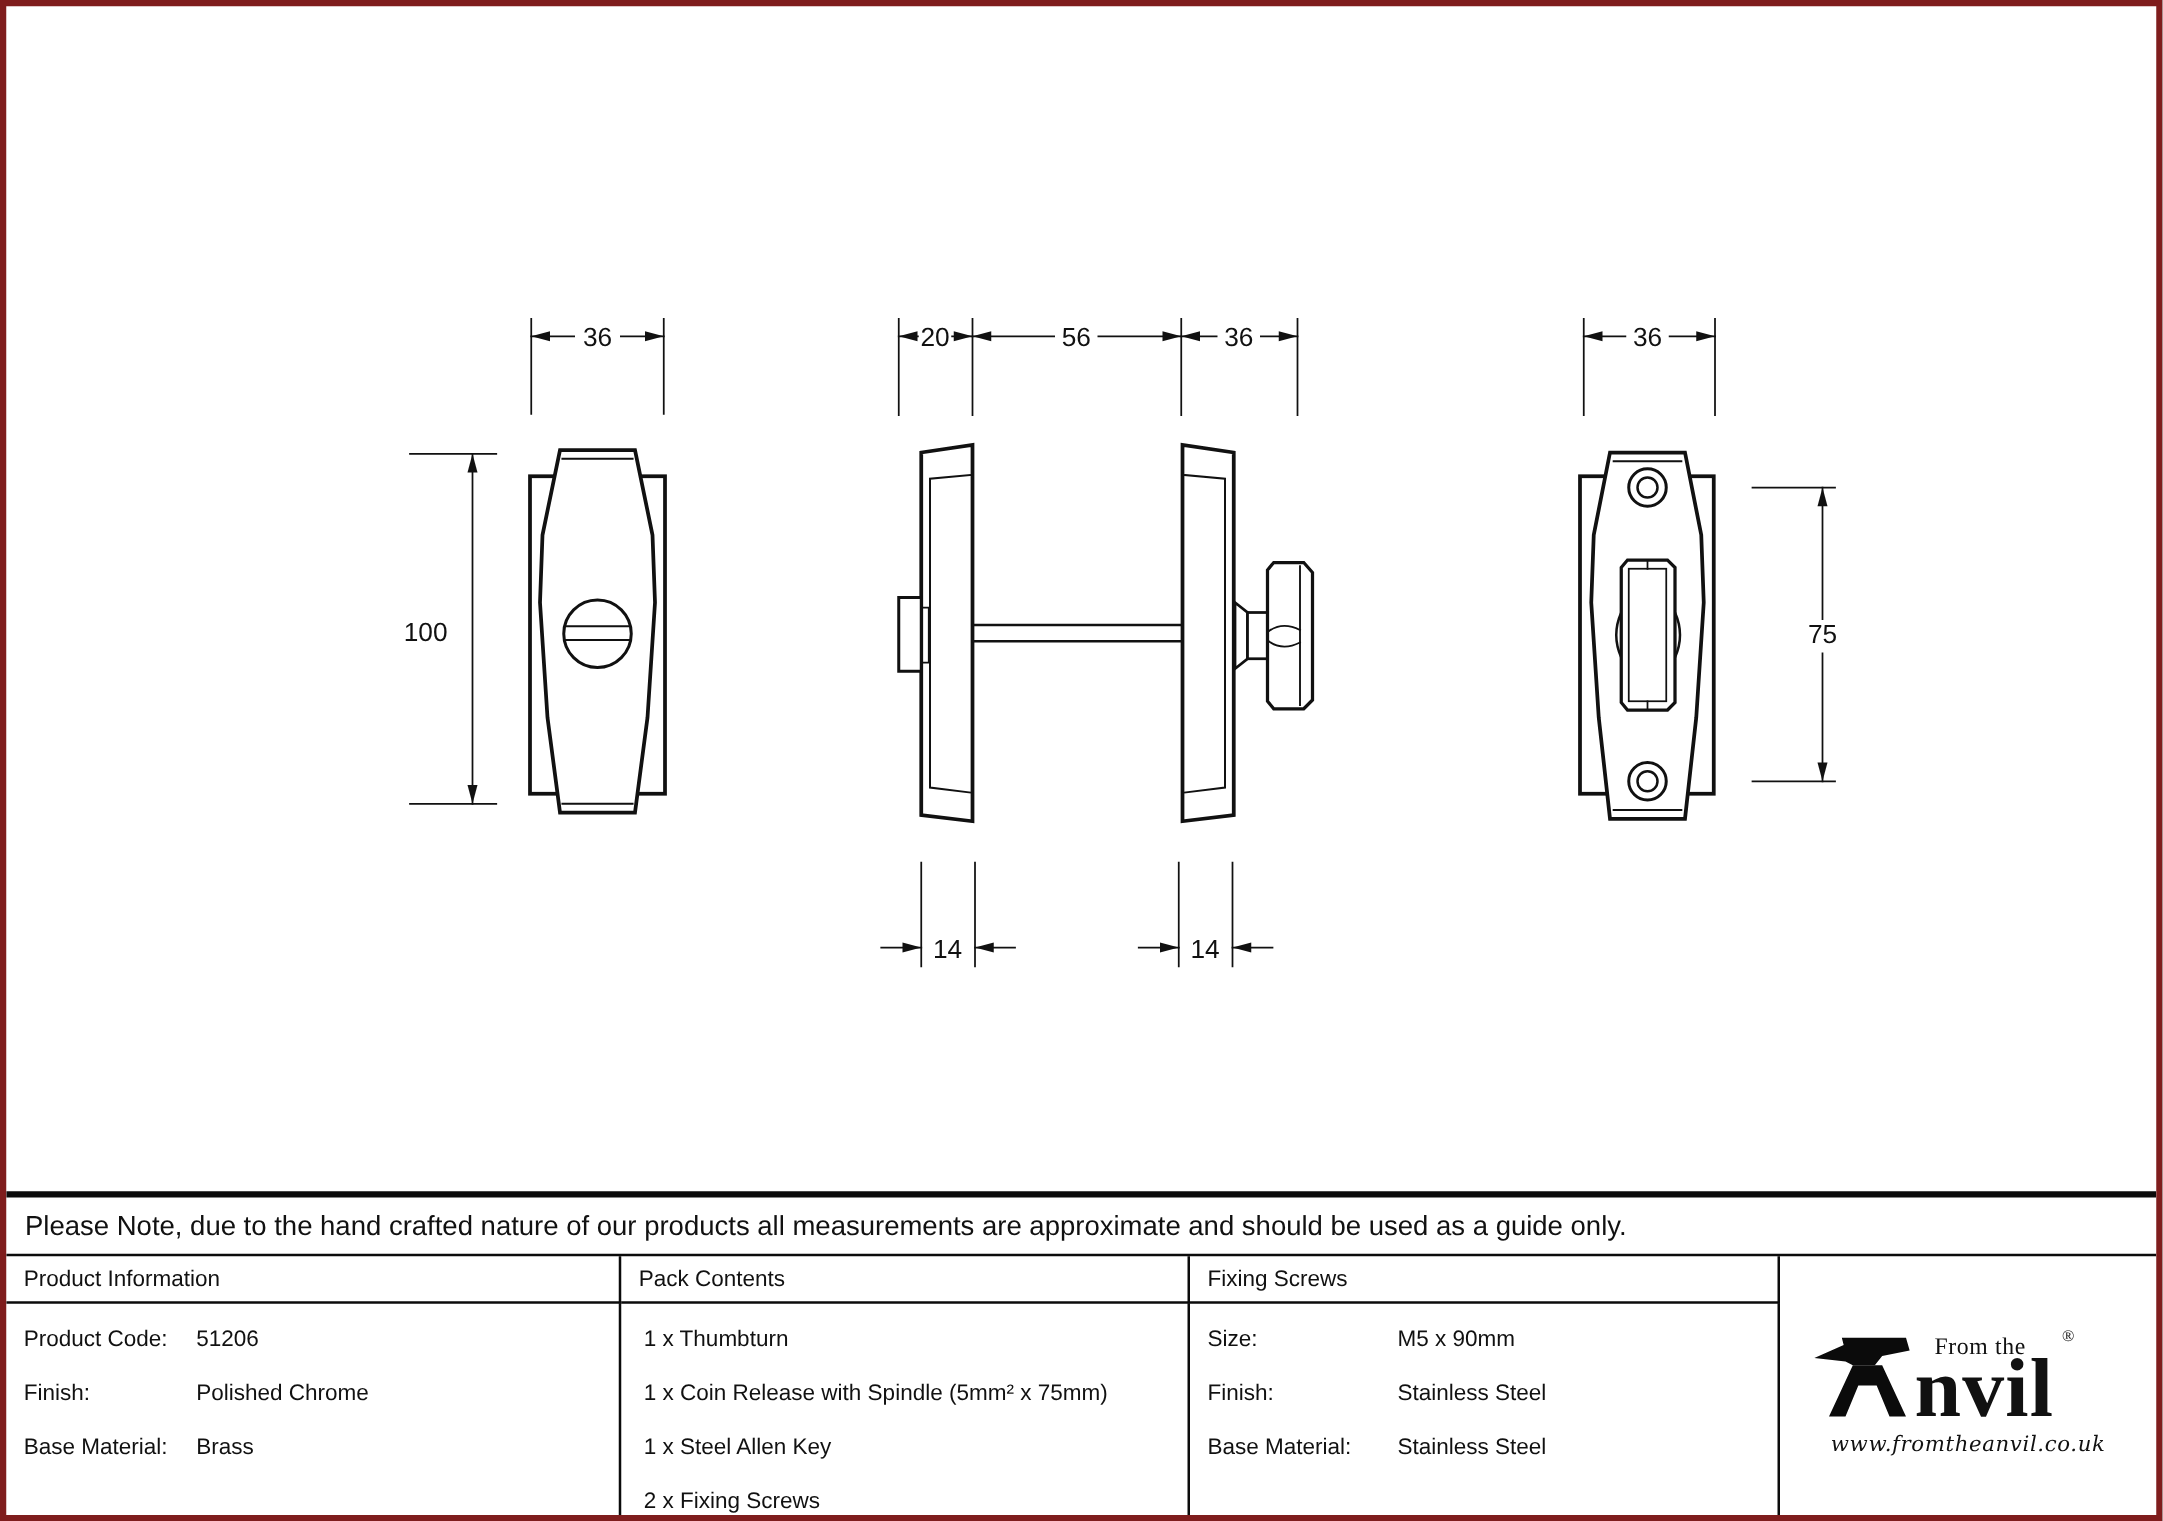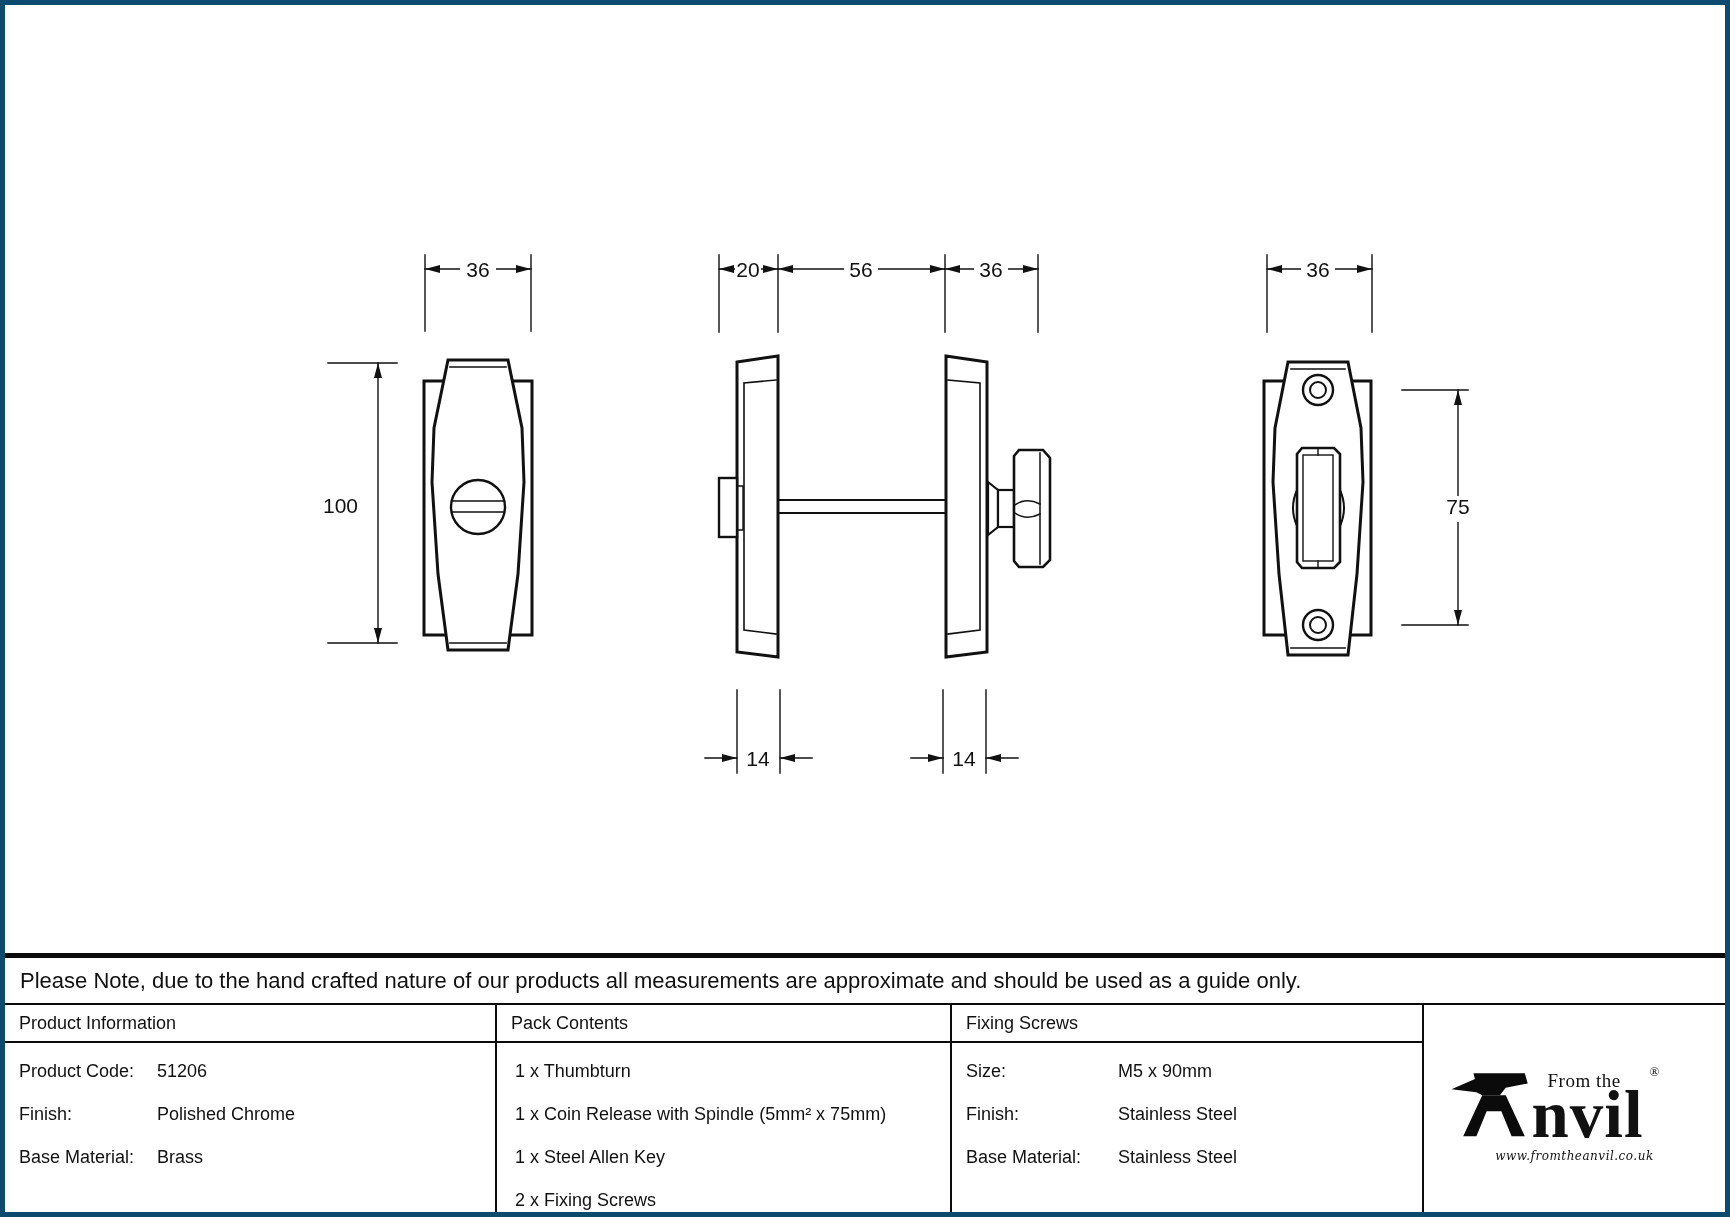--- a/index.html
+++ b/index.html
@@ -1,20 +1,20 @@
 <!DOCTYPE html>
 <html><head>
 <meta charset="utf-8">
 <style>
   html,body{margin:0;padding:0;background:#888;}
   .sheet{
     position:relative;
     width:1730px;height:1217px;
     background:#fff;
-    border:5px solid #0c4a6e;
+    border:5px solid #7f1d1d;
     box-sizing:border-box;
     font-family:"Liberation Sans",sans-serif;
     color:#111;
     overflow:hidden;
   }
   .drawing-wrap{position:absolute;top:0;left:0;width:1720px;height:948px;}
   svg text{font-family:"Liberation Sans",sans-serif;font-size:21px;fill:#111;}
 
   
   .note-row{
@@ -57,21 +57,21 @@
     grid-column:4;grid-row:1/3;
     display:flex;align-items:center;justify-content:center;
   }
   .logo{position:relative;width:250px;}
   .logo-top{display:flex;align-items:center;}
   .anvil-icon{width:88px;height:78px;flex:0 0 auto;margin-bottom:-2px;}
   .logo-text{position:relative;margin-left:-6px;}
   .from-the{font-family:"Liberation Serif",serif;font-size:19px;padding-left:16px;letter-spacing:.5px;}
   .nvil{font-family:"Liberation Serif",serif;font-size:67px;font-weight:600;line-height:44px;letter-spacing:1px;}
   .reg{position:absolute;right:-16px;top:-6px;font-size:13px;font-family:"Liberation Serif",serif;}
-  .website{font-family:"DejaVu Serif",serif;font-style:italic;font-size:12px;text-align:center;margin-top:8px;letter-spacing:.5px;}
+  .website{font-family:"DejaVu Serif",serif;font-style:italic;font-size:17px;text-align:center;margin-top:8px;letter-spacing:.5px;}
 </style>
 </head>
 <body>
 
 <div class="sheet">
 
   <div class="drawing-wrap">
   <svg width="1720" height="948" viewBox="5 5 1720 948" fill="none" stroke="#111" stroke-width="1.4" stroke-linecap="square">
 
     <g>

